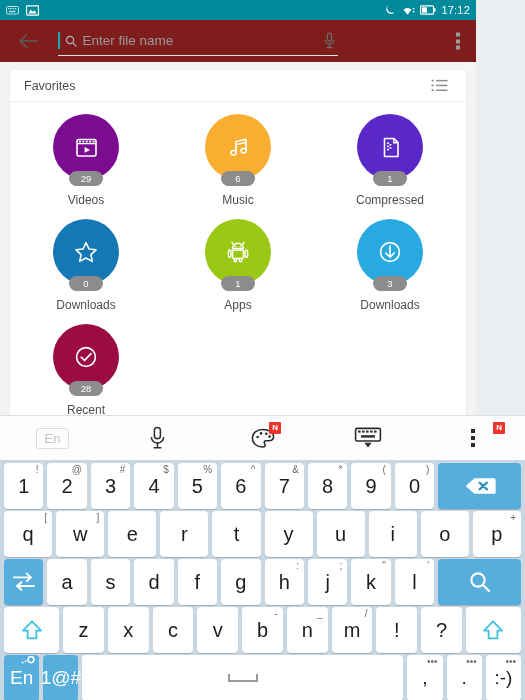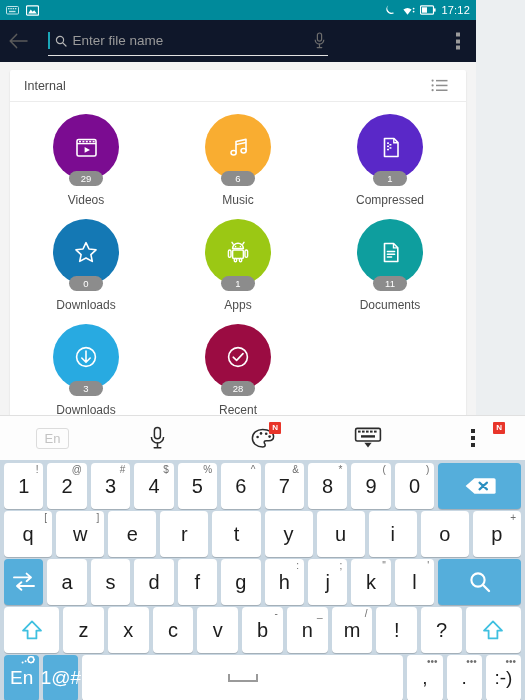--- a/index.html
+++ b/index.html
@@ -16,22 +16,22 @@
     height: 20px; background: #008a9b; display: flex; align-items: center;
     padding: 0 6px; color: #fff;
   }
   .sb-left { display: flex; align-items: center; gap: 7px; }
   .sb-right { margin-left: auto; display: flex; align-items: center; gap: 5px; }
   .sb-time { font-size: 11px; letter-spacing: .2px; }
   .sb-ico { display: block; }
 
   
   .searchbar {
-    height: 42px; background: #0f172a; display: flex; align-items: center;
-    padding: 0 2px; position: relative;
+    height: 42px; background: #7f1d1d; display: flex; align-items: center;
+    padding: 0 12px; position: relative;
   }
   .back-btn { width: 32px; height: 32px; display: flex; align-items: center; justify-content: center; }
   .search-field {
     flex: 1; margin-left: 14px; margin-right: 10px; height: 30px;
     display: flex; align-items: center; position: relative;
     border-bottom: 1px solid #e2e2e2; max-width: 280px;
   }
   .caret { width: 1.5px; height: 17px; background: #1aa6b7; margin-right: 5px; }
   .s-icon { margin-right: 6px; display: flex; }
   .placeholder { color: #9a9a9a; font-size: 13.5px; }
@@ -184,21 +184,21 @@
     </div>
     <div class="overflow-btn">
       <i></i>
       <i></i>
       <i></i>
     </div>
   </div>
 
   <div class="card">
     <div class="card-head">
-      <span class="card-title">Internal</span>
+      <span class="card-title">Favorites</span>
       <span class="list-toggle">
         <svg width="17" height="13" viewBox="0 0 17 13">
           <circle cx="1.6" cy="1.6" r="1.1" fill="#8e8e8e"></circle>
             <rect x="5" y="0.9" width="11.5" height="1.5" fill="#8e8e8e"></rect>
           <circle cx="1.6" cy="6.4" r="1.1" fill="#8e8e8e"></circle>
             <rect x="5" y="5.7" width="11.5" height="1.5" fill="#8e8e8e"></rect>
           <circle cx="1.6" cy="11.2" r="1.1" fill="#8e8e8e"></circle>
             <rect x="5" y="10.5" width="11.5" height="1.5" fill="#8e8e8e"></rect>
         </svg>
       </span>
@@ -284,33 +284,20 @@
                 <circle cx="15.4" cy="7.6" r="0.8" fill="#fff"></circle>
               <rect x="9.3" y="19.4" width="2.3" height="3.4" rx="1.1" fill="none" stroke="#fff" stroke-width="1.4"></rect>
               <rect x="14.4" y="19.4" width="2.3" height="3.4" rx="1.1" fill="none" stroke="#fff" stroke-width="1.4"></rect>
             </svg>
           </div>
           <span class="badge">1</span>
         </div>
         <span class="cat-label">Apps</span>
       </div>
 
-      <div class="cat">
-        <div class="circle-wrap">
-          <div class="circle" style="background:#0e9e9e">
-            <svg width="27" height="27" viewBox="0 0 27 27">
-              <path d="M7.5 4.5 H16.6 L20.8 8.7 V22.5 H7.5 Z" fill="none" stroke="#fff" stroke-width="1.6" stroke-linejoin="round"></path>
-              <path d="M16.5 4.6 V8.9 H20.8" fill="none" stroke="#fff" stroke-width="1.4"></path>
-              <path d="M10.4 12.4 H17.6 M10.4 15.2 H17.6 M10.4 18 H14.6" stroke="#fff" stroke-width="1.5" stroke-linecap="round"></path>
-            </svg>
-          </div>
-          <span class="badge">11</span>
-        </div>
-        <span class="cat-label">Documents</span>
-      </div>
 
       <div class="cat">
         <div class="circle-wrap">
           <div class="circle" style="background:#28aae1">
             <svg width="28" height="28" viewBox="0 0 28 28">
               <circle cx="14" cy="14" r="9.4" fill="none" stroke="#fff" stroke-width="1.6"></circle>
               <path d="M14 8 V19 M9.8 15 L14 19.3 L18.2 15" fill="none" stroke="#fff" stroke-width="1.6" stroke-linecap="round" stroke-linejoin="round"></path>
             </svg>
           </div>
           <span class="badge">3</span>

